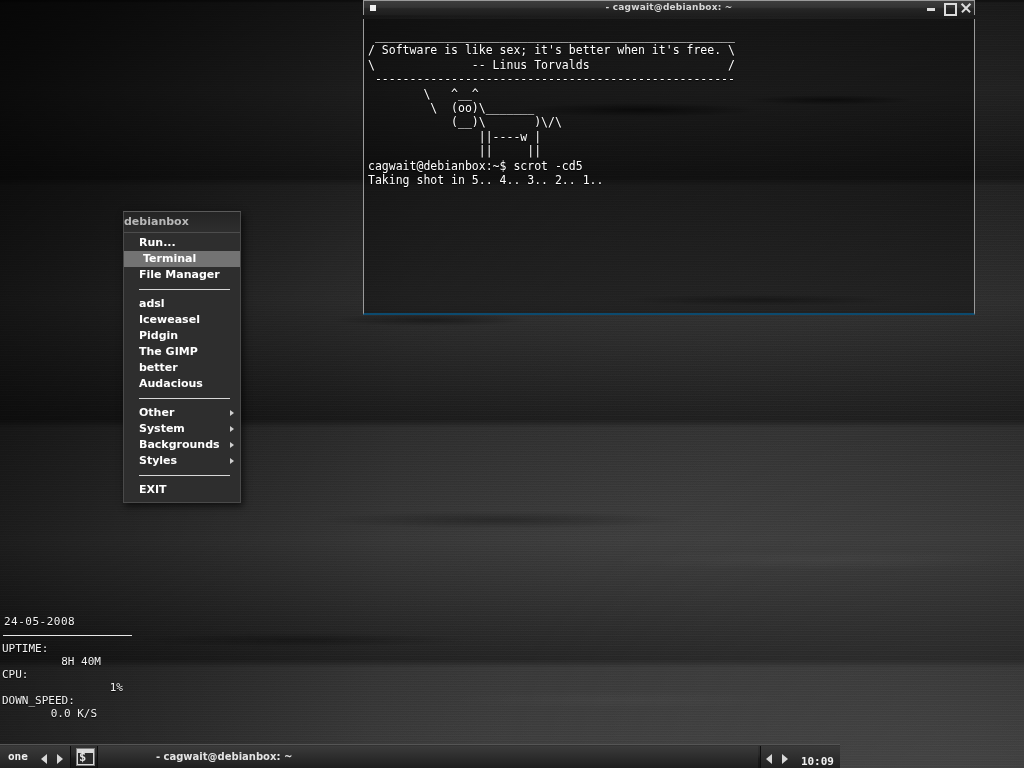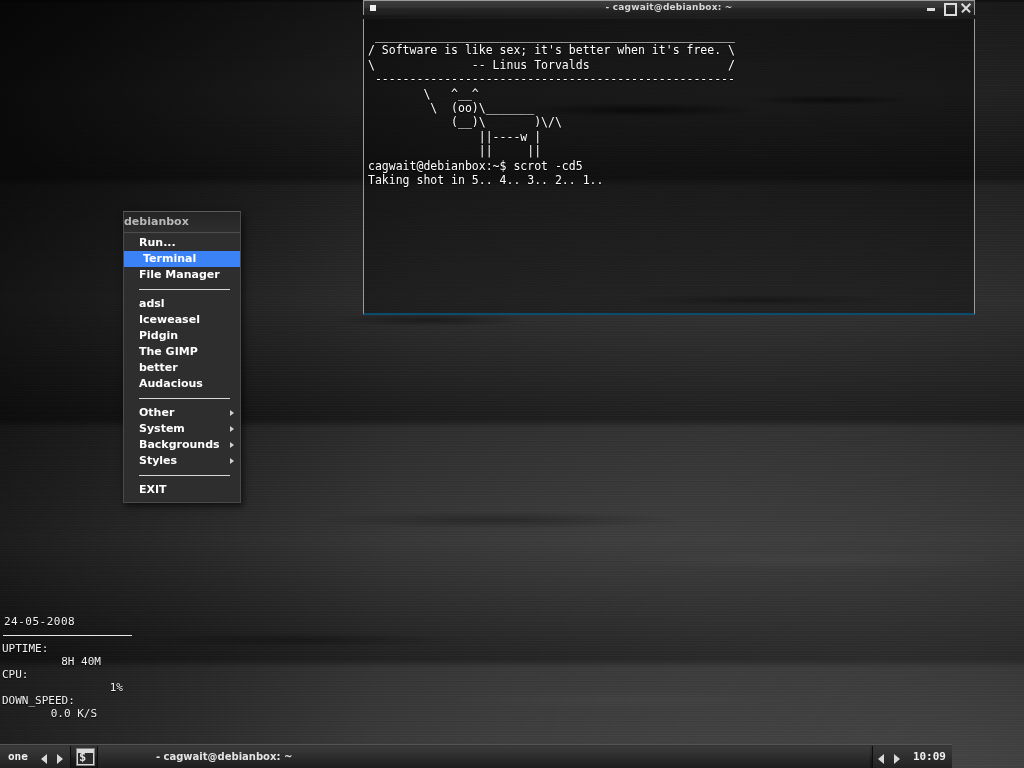--- a/index.html
+++ b/index.html
@@ -109,21 +109,21 @@
     font-size:11px;
   }
   #rootmenu .mbody { padding:2px 0 4px 0; background:#2e2e2e; }
   #rootmenu .mi {
     padding:1px 6px 1px 15px;
     line-height:14px;
     white-space:nowrap;
     position:relative;
     color:#ffffff;
   }
-  #rootmenu .mi.sel { background:#3b82f6; color:#ffffff;padding-left:19px; }
+  #rootmenu .mi.sel { background:#737373; color:#ffffff;padding-left:19px; }
   #rootmenu .mi .arrow {
     position:absolute; right:6px; top:5px;
     width:0;height:0;
     border-left:4px solid #cfcfcf;
     border-top:3px solid transparent;
     border-bottom:3px solid transparent;
   }
   #rootmenu .msep { height:1px; background:#d8d8d8; margin:6px 10px 6px 15px; }
 
   
@@ -178,21 +178,21 @@
     font-size:11.5px;
     line-height:14.4px;
     color:#ffffff;
     white-space:pre;
     text-shadow:0 1px 1px rgba(0,0,0,.95);
     user-select:none;
   }
 
   
   #taskbar {
-    position:absolute; left:0; bottom:0; width:952px; height:24px;
+    position:absolute; left:0; bottom:0; width:840px; height:24px;
     background:linear-gradient(to bottom,#333333 0%,#2a2a2a 40%,#1c1c1c 60%,#141414 100%);
     border-top:1px solid #555;
     display:flex; align-items:center;
     font-family:"DejaVu Sans", sans-serif;
     user-select:none;
   }
   #tb-workspace {
     display:flex; align-items:center; height:22px;
     padding:0 2px 0 8px;
     background:linear-gradient(to bottom,#3a3a3a,#222);
@@ -228,21 +228,21 @@
     flex:1; height:22px; margin:0 2px;
     display:flex; align-items:center;
     background:linear-gradient(to bottom,#3b3b3b,#1e1e1e);
     border-left:1px solid #0d0d0d;
   }
   #tb-task {
     font-size:10px; font-weight:bold; color:#e4e4e4;
     padding-left:58px;
   }
   #tb-right {
-    display:flex; align-items:center; height:22px;
+    display:flex; align-items:flex-end; height:22px;
     padding-right:6px;
     border-left:1px solid #0d0d0d;
     background:linear-gradient(to bottom,#3a3a3a,#222);
   }
   #tb-clock {
     font-family:"DejaVu Sans Mono", monospace;
     font-size:11px; font-weight:bold; color:#f0f0f0;
     padding-left:8px;
   }
 </style>

